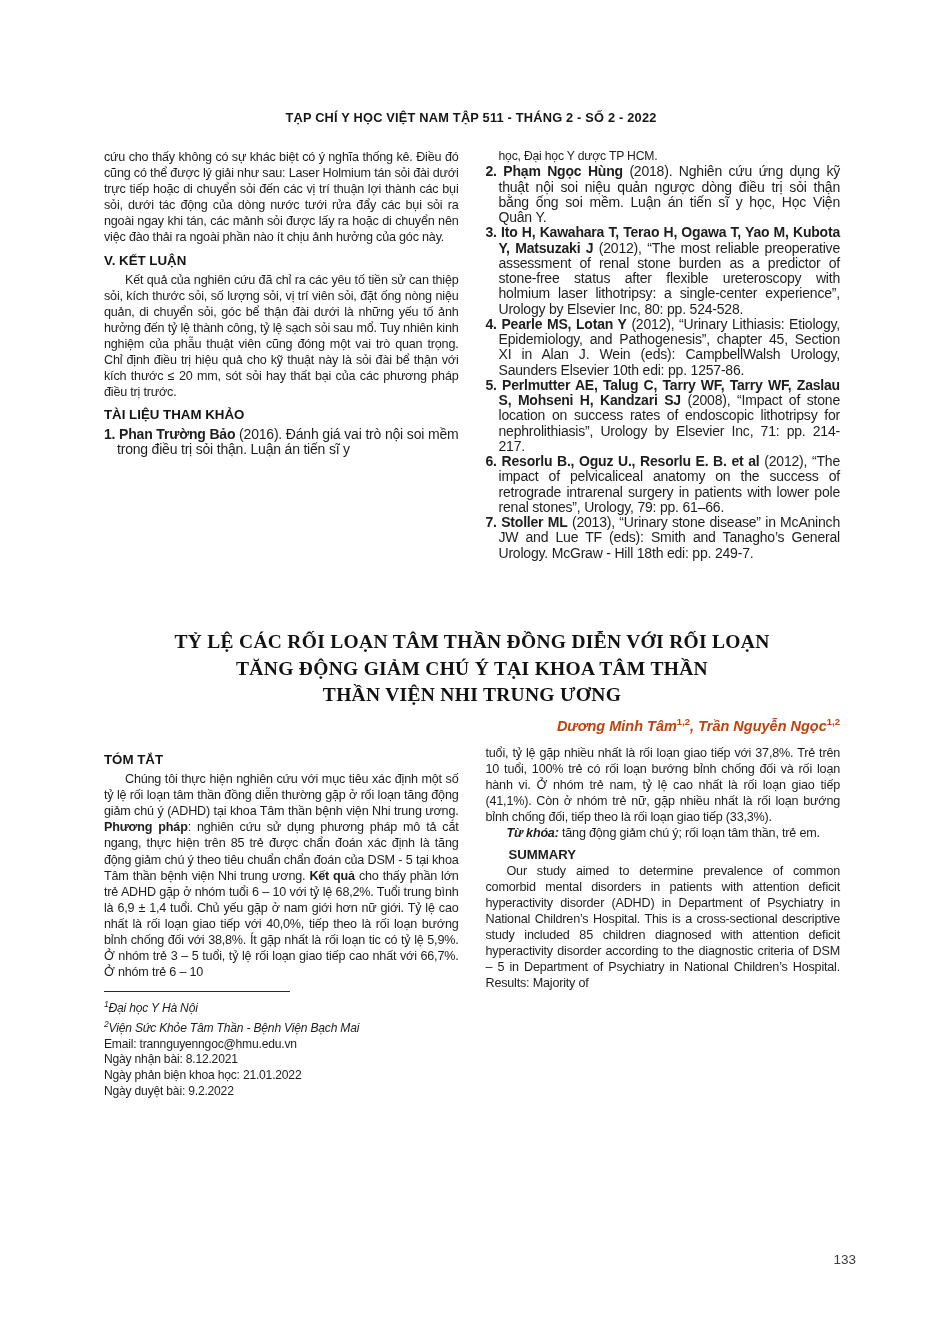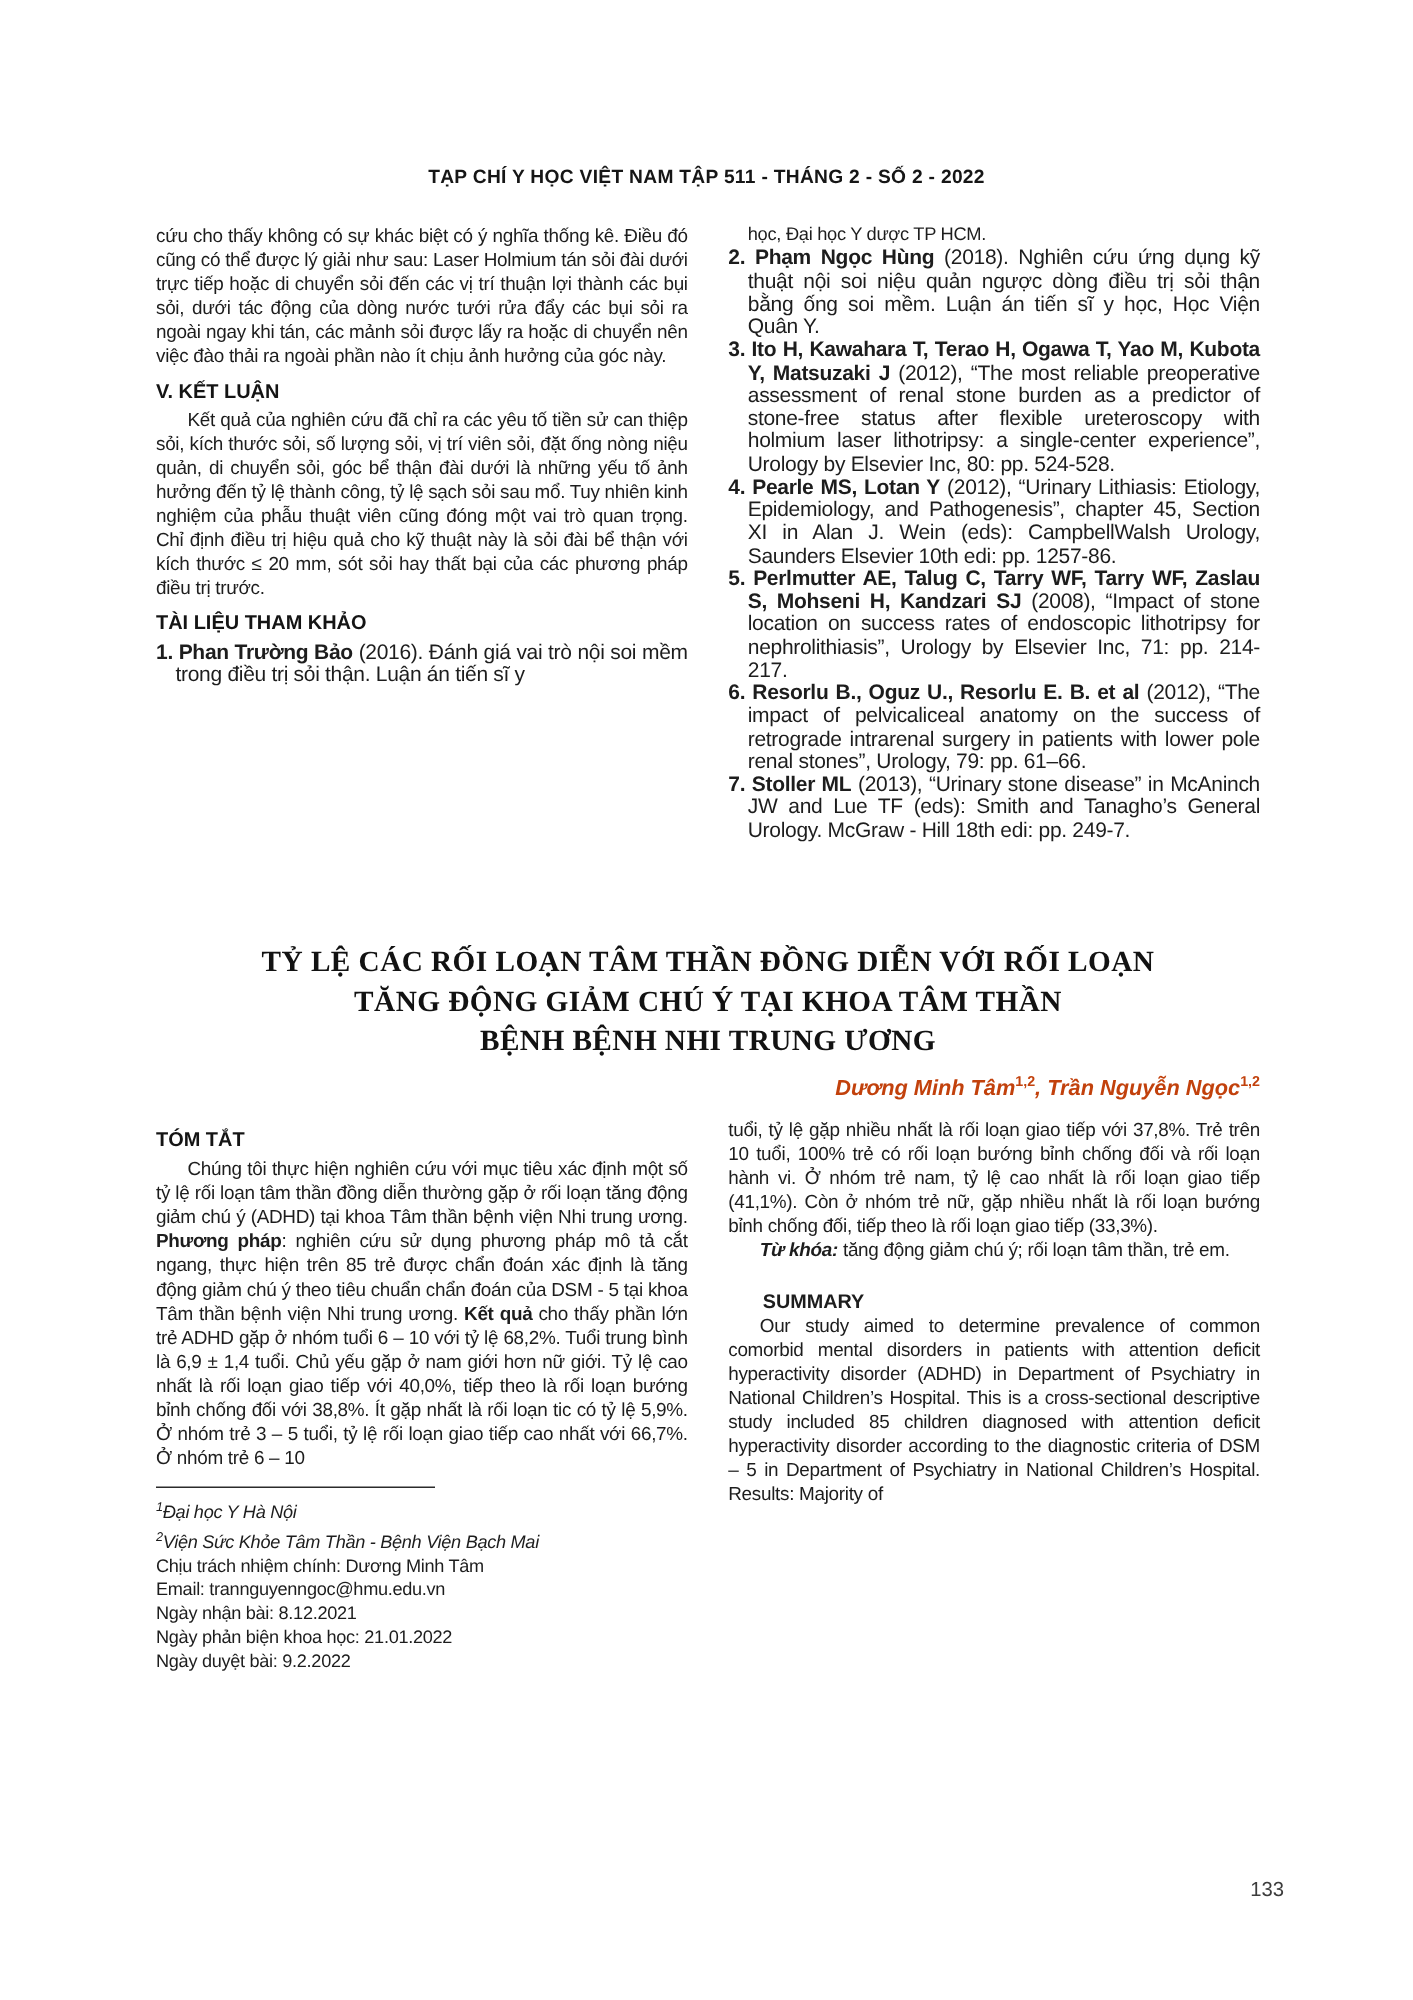--- a/index.html
+++ b/index.html
@@ -51,21 +51,21 @@
   .s2 .col-left { padding-top:7px; }
 
   .fnblock { margin-top:11px; font-size:12.1px; line-height:15.7px; text-align:left; }
   .fnrule { width:186px; border-top:1.2px solid #2b2b2b; margin-bottom:5px; }
   .fn-it { font-style:italic; }
   .fnblock sup { font-size:8.5px; }
 
   .kw-label { font-weight:bold; font-style:italic; }
   .kw-text { font-style:normal; }
 
-  .sum-head { text-align:left; text-indent:23px; font-weight:bold; font-size:13.2px; margin-top:18px; letter-spacing:0; }
+  .sum-head { text-align:left; text-indent:23px; font-weight:bold; font-size:13.2px; margin-top:5px; letter-spacing:0; }
   .sum-title { text-align:center; font-size:13.1px; line-height:17.3px; margin:3px 6px 3px 6px; letter-spacing:-0.1px; }
 
   .page-number {
     position:absolute; top:1230px; left:120px; width:736px; text-align:right;
     font-size:13.5px; color:#3c3c3c;margin-top:22px;
   }
 </style>
 </head>
 <body>
 
@@ -89,36 +89,35 @@
       <div class="ref"><span class="b">4.</span> <span class="b">Pearle MS, Lotan Y</span><span> (2012), “Urinary Lithiasis: Etiology, Epidemiology, and Pathogenesis”, chapter 45, Section XI in Alan J. Wein (eds): CampbellWalsh Urology, Saunders Elsevier 10th edi: pp. 1257-86.</span></div>
       <div class="ref"><span class="b">5.</span> <span class="b">Perlmutter AE, Talug C, Tarry WF, Tarry WF, Zaslau S, Mohseni H, Kandzari SJ</span><span> (2008), “Impact of stone location on success rates of endoscopic lithotripsy for nephrolithiasis”, Urology by Elsevier Inc, 71: pp. 214-217.</span></div>
       <div class="ref"><span class="b">6.</span> <span class="b">Resorlu B., Oguz U., Resorlu E. B. et al</span><span> (2012), “The impact of pelvicaliceal anatomy on the success of retrograde intrarenal surgery in patients with lower pole renal stones”, Urology, 79: pp. 61–66.</span></div>
       <div class="ref"><span class="b">7.</span> <span class="b">Stoller ML</span><span> (2013), “Urinary stone disease” in McAninch JW and Lue TF (eds): Smith and Tanagho’s General Urology. McGraw - Hill 18th edi: pp. 249-7.</span></div>
     </div>
   </div>
 
   <div class="title2">
     <span class="tline">TỶ LỆ CÁC RỐI LOẠN TÂM THẦN  ĐỒNG DIỄN VỚI  RỐI LOẠN</span>
     <span class="tline">TĂNG ĐỘNG GIẢM CHÚ Ý TẠI KHOA TÂM THẦN</span>
-    <span class="tline">BỆNH BỆNH NHI TRUNG ƯƠNG</span>
+    <span class="tline">THẦN VIỆN NHI TRUNG ƯƠNG</span>
   </div>
 
   <div class="authors-line"><span>Dương Minh Tâm</span><sup>1,2</sup><span>, </span><span>Trần Nguyễn Ngọc</span><sup>1,2</sup></div>
 
   <div class="cols s2">
 
     <div class="col col-left">
       <h3 class="h" style="margin-top:0;">TÓM TẮT</h3>
       <p class="indent"><span>Chúng tôi thực hiện nghiên cứu với mục tiêu xác định một số tỷ lệ rối loạn tâm thần đồng diễn thường gặp ở rối loạn tăng động giảm chú ý (ADHD) tại khoa Tâm thần bệnh viện Nhi trung ương. </span><span class="b">Phương pháp</span><span>: nghiên cứu sử dụng phương pháp mô tả cắt ngang, thực hiện trên 85 trẻ được chẩn đoán xác định là tăng động giảm chú ý theo tiêu chuẩn chẩn đoán của DSM - 5 tại khoa Tâm thần bệnh viện Nhi trung ương. </span><span class="b">Kết quả</span><span> cho thấy phần lớn trẻ ADHD gặp ở nhóm tuổi 6 – 10 với tỷ lệ 68,2%. Tuổi trung bình là 6,9 ± 1,4 tuổi. Chủ yếu gặp ở nam giới hơn nữ giới. Tỷ lệ cao nhất là rối loạn giao tiếp với 40,0%, tiếp theo là rối loạn bướng bỉnh chống đối với 38,8%. Ít gặp nhất là rối loạn tic có tỷ lệ 5,9%. Ở nhóm trẻ 3 – 5 tuổi, tỷ lệ rối loạn giao tiếp cao nhất với 66,7%. Ở nhóm trẻ 6 – 10</span></p>
 
       <div class="fnblock">
         <div class="fnrule"></div>
         <div class="fn-it"><sup>1</sup><span>Đại học Y Hà Nội</span></div>
         <div class="fn-it"><sup>2</sup><span>Viện Sức Khỏe Tâm Thần - Bệnh Viện Bạch Mai</span></div>
-        <div>Chịu trách nhiệm chính: Dương Minh Tâm</div>
         <div>Email: trannguyenngoc@hmu.edu.vn</div>
         <div>Ngày nhận bài: 8.12.2021</div>
         <div>Ngày phản biện khoa học: 21.01.2022</div>
         <div>Ngày duyệt bài: 9.2.2022</div>
       </div>
     </div>
 
     <div class="col col-right">
       <p>tuổi, tỷ lệ gặp nhiều nhất là rối loạn giao tiếp với 37,8%. Trẻ trên 10 tuổi, 100% trẻ có rối loạn bướng bỉnh chống đối và rối loạn hành vi. Ở nhóm trẻ nam, tỷ lệ cao nhất là rối loạn giao tiếp (41,1%). Còn ở nhóm trẻ nữ, gặp nhiều nhất là rối loạn bướng bỉnh chống đối, tiếp theo là rối loạn giao tiếp (33,3%).</p>
       <p class="indent"><span class="kw-label">Từ khóa:</span><span class="kw-text"> tăng động giảm chú ý; rối loạn tâm thần, trẻ em.</span></p>

